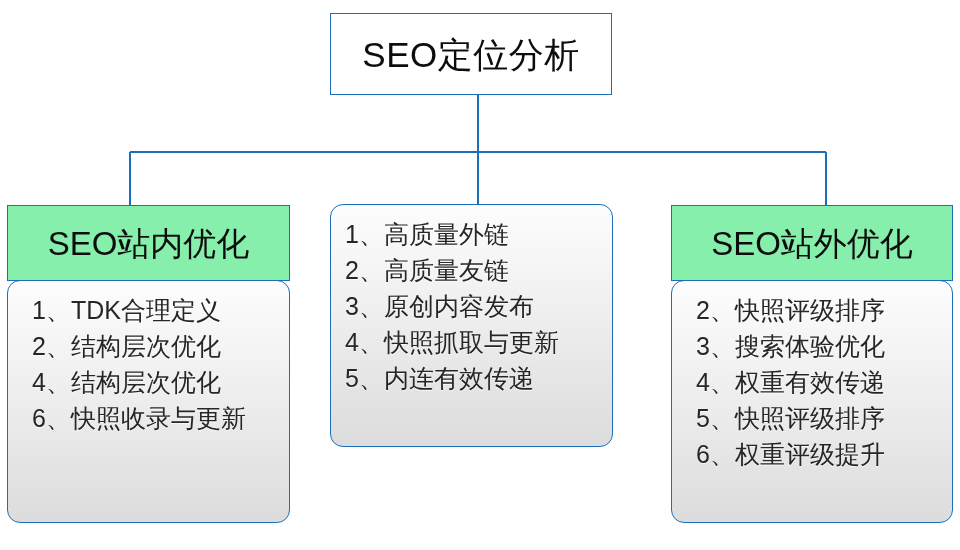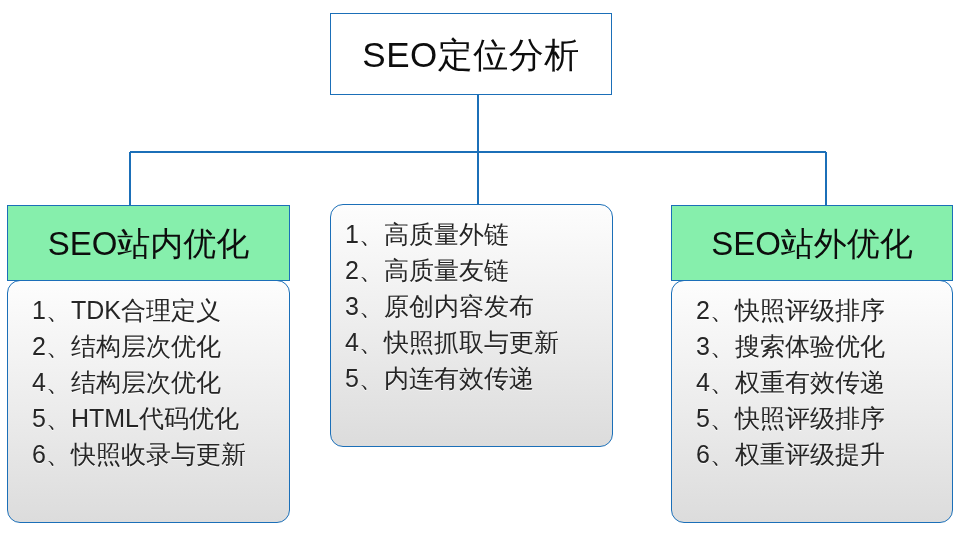--- a/index.html
+++ b/index.html
@@ -135,23 +135,20 @@
       <div class="list-item">
         <span class="item-index">1、</span><span class="item-text">TDK合理定义</span>
       </div>
       <div class="list-item">
         <span class="item-index">2、</span><span class="item-text">结构层次优化</span>
       </div>
       <div class="list-item">
         <span class="item-index">4、</span><span class="item-text">结构层次优化</span>
       </div>
       <div class="list-item">
-        <span class="item-index">5、</span><span class="item-text">HTML代码优化</span>
-      </div>
-      <div class="list-item">
         <span class="item-index">6、</span><span class="item-text">快照收录与更新</span>
       </div>
     </div>
   </div>
 
   <div class="column col-1">
     <div class="col-body indent-b">
       <div class="list-item">
         <span class="item-index">1、</span><span class="item-text">高质量外链</span>
       </div>

